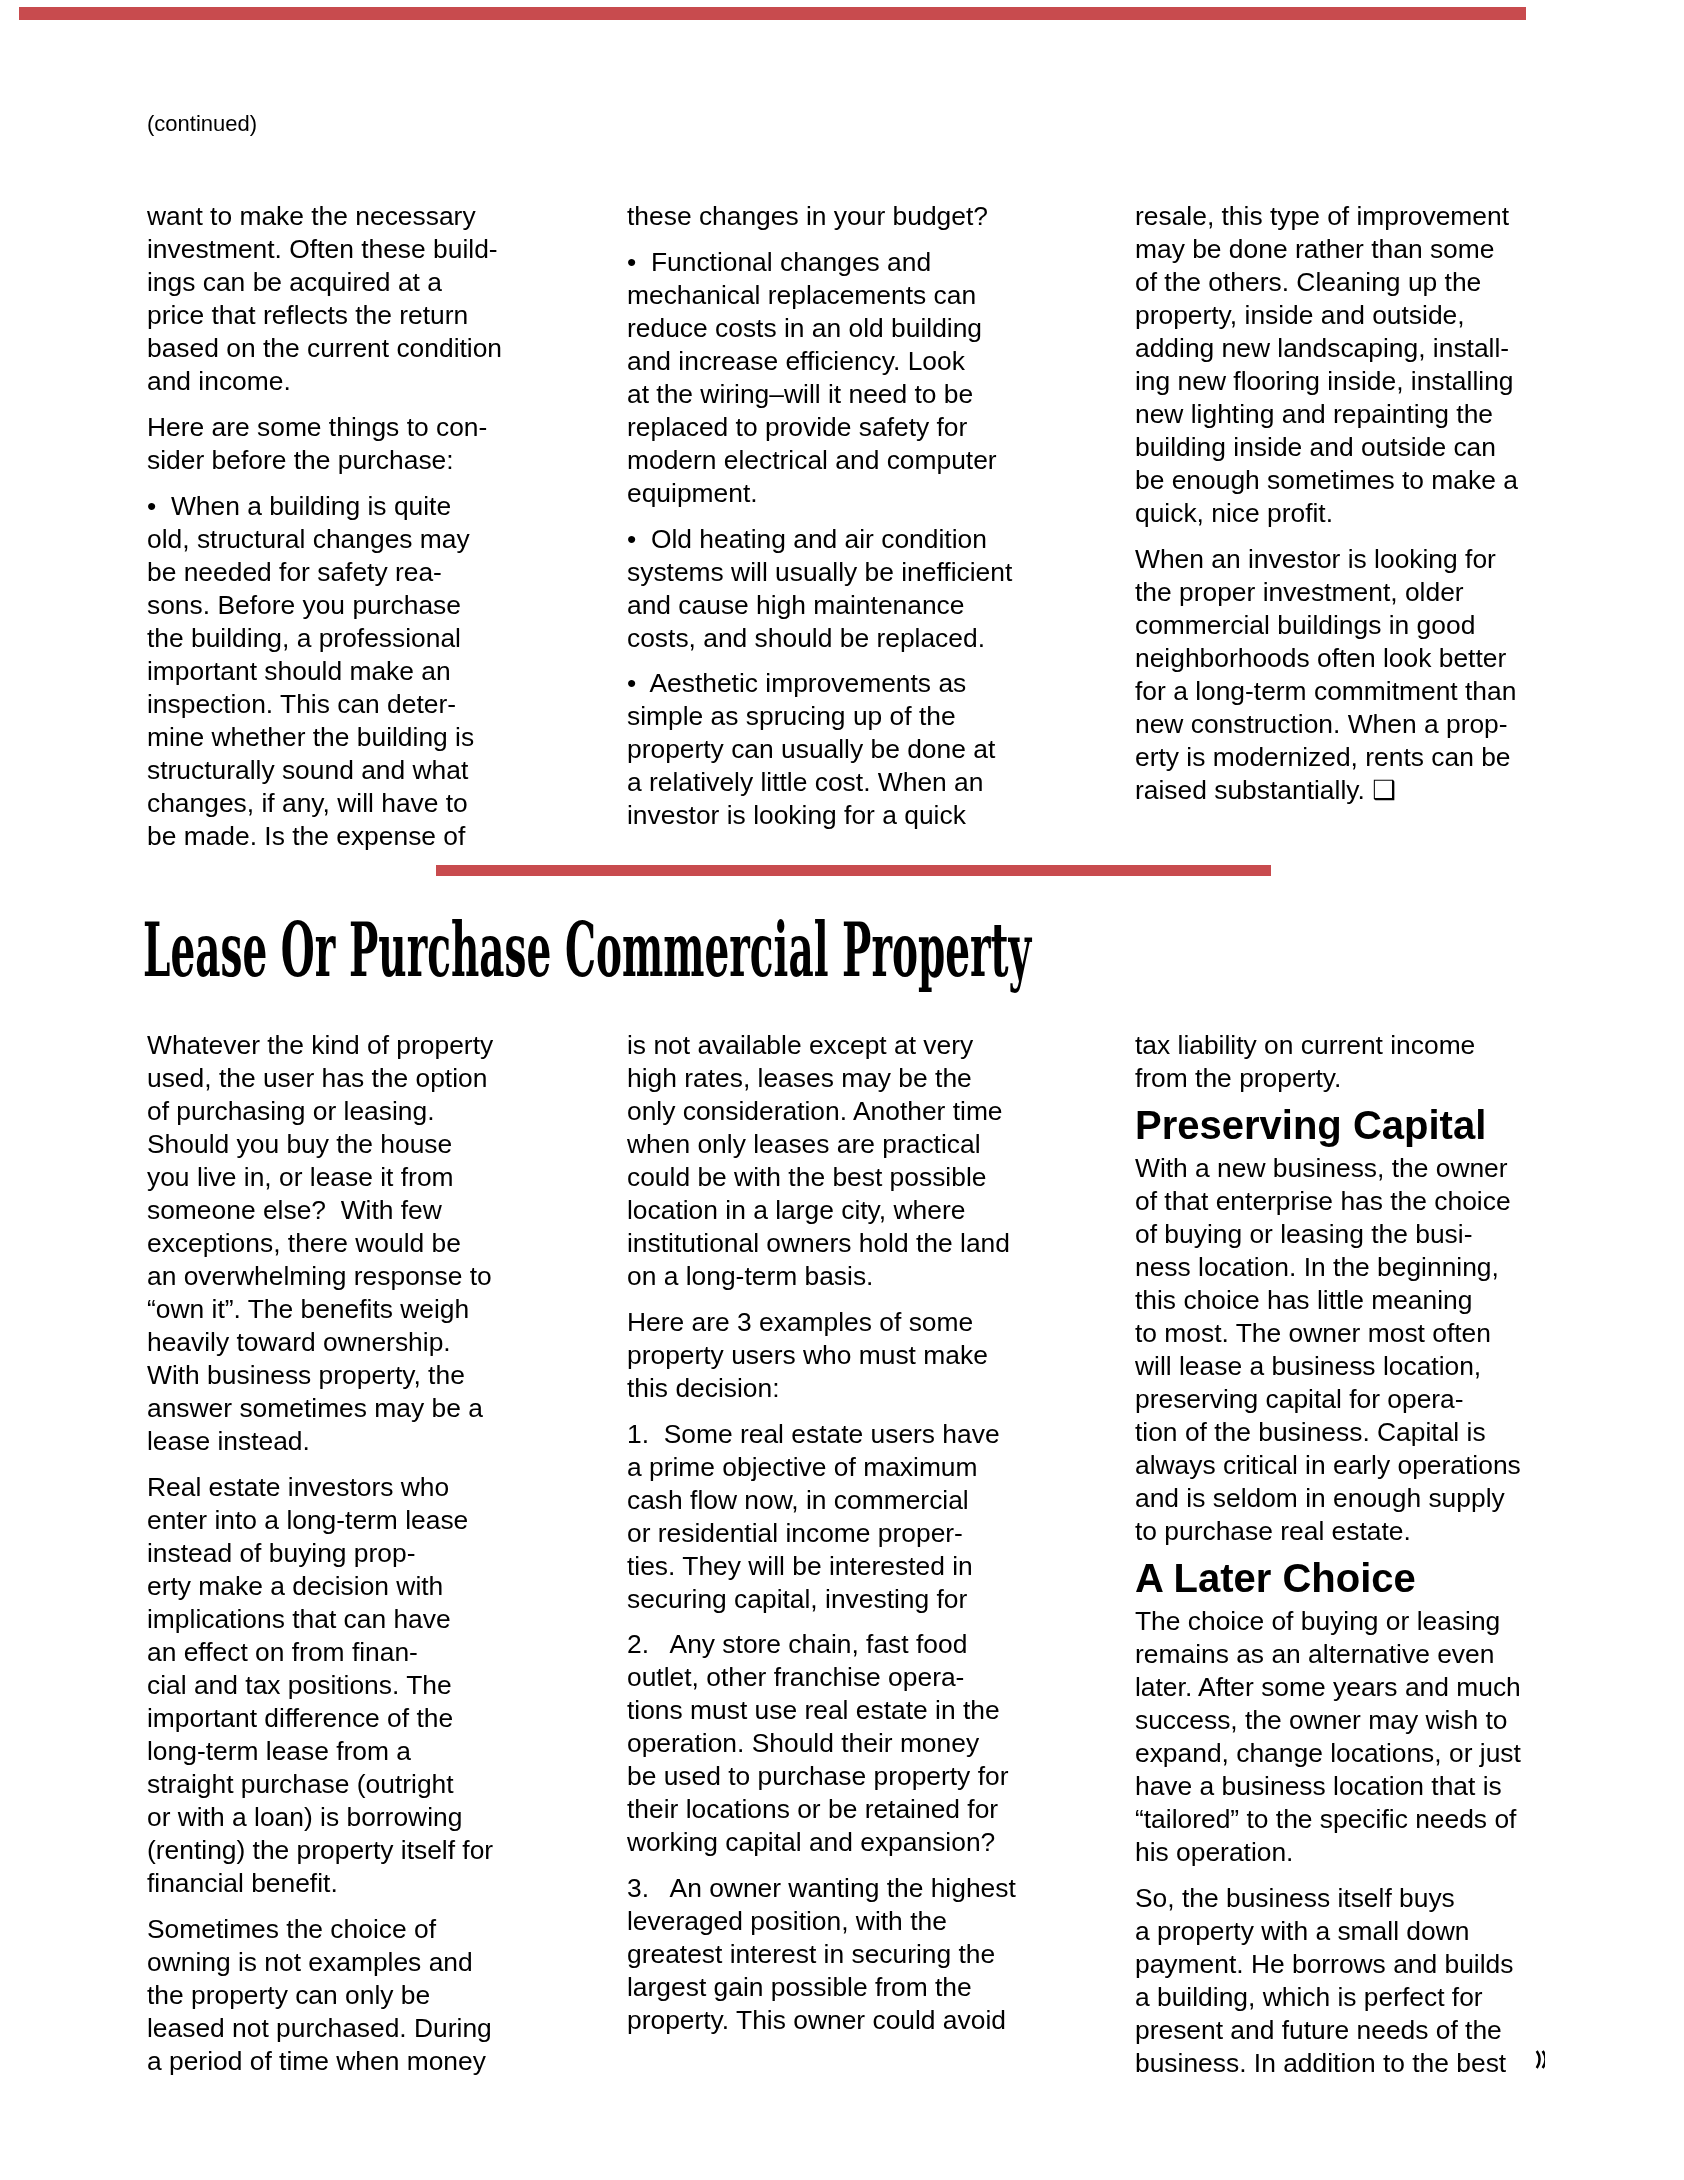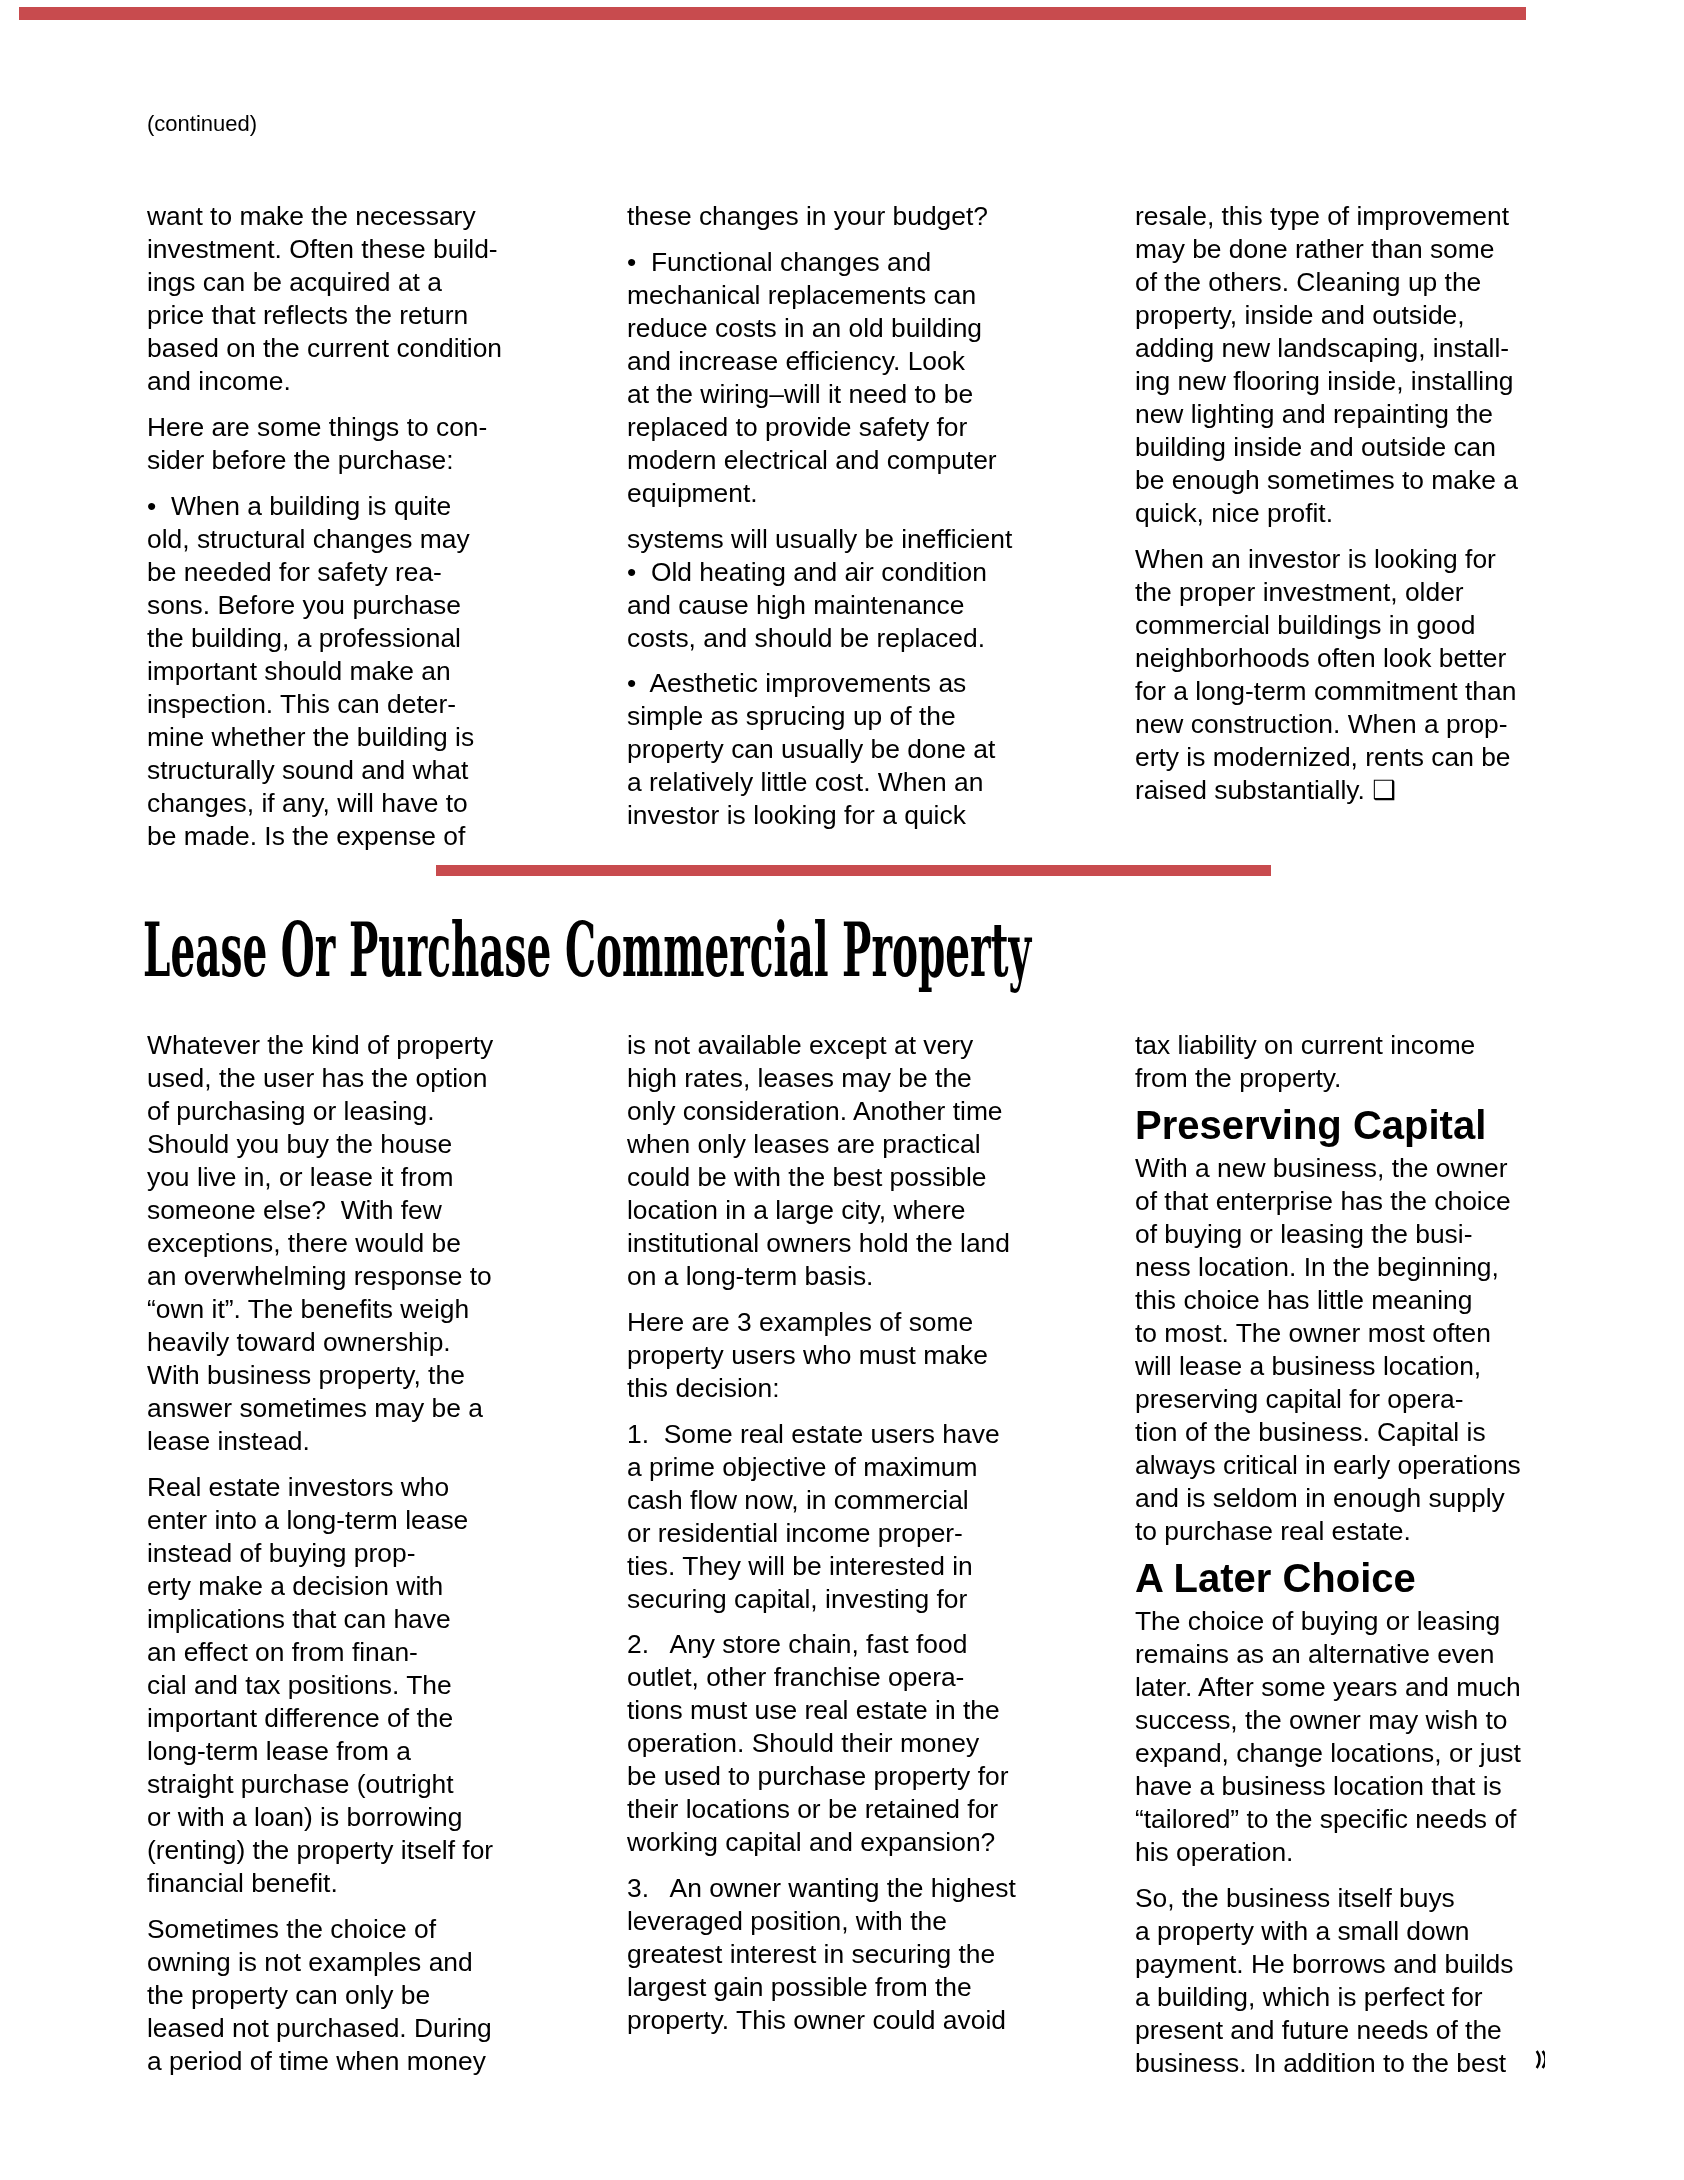--- a/index.html
+++ b/index.html
@@ -68,22 +68,22 @@
           <div class="line">•  Functional changes and</div>
           <div class="line">mechanical replacements can</div>
           <div class="line">reduce costs in an old building</div>
           <div class="line">and increase efficiency. Look</div>
           <div class="line">at the wiring–will it need to be</div>
           <div class="line">replaced to provide safety for</div>
           <div class="line">modern electrical and computer</div>
           <div class="line">equipment.</div>
         </div>
         <div class="para">
+          <div class="line">•  Old heating and air condition</div>
           <div class="line">systems will usually be inefficient</div>
-          <div class="line">•  Old heating and air condition</div>
           <div class="line">and cause high maintenance</div>
           <div class="line">costs, and should be replaced.</div>
         </div>
         <div class="para">
           <div class="line">•  Aesthetic improvements as</div>
           <div class="line">simple as sprucing up of the</div>
           <div class="line">property can usually be done at</div>
           <div class="line">a relatively little cost. When an</div>
           <div class="line">investor is looking for a quick</div>
         </div>

